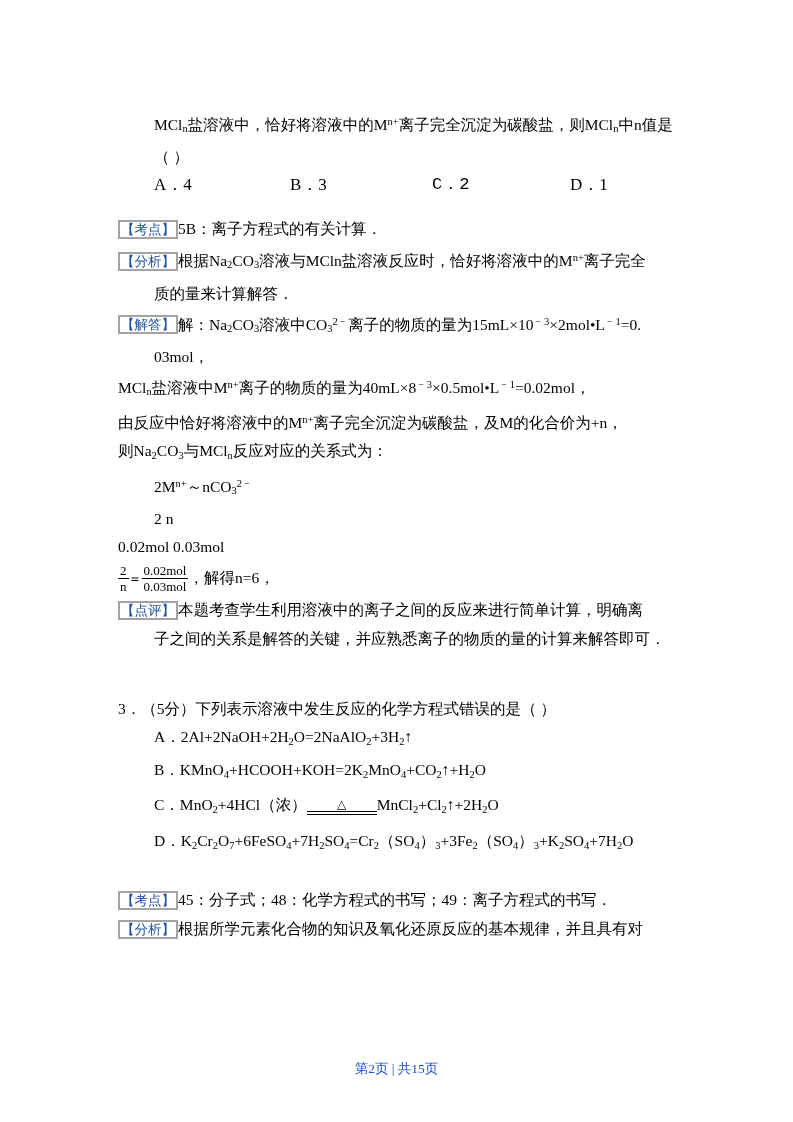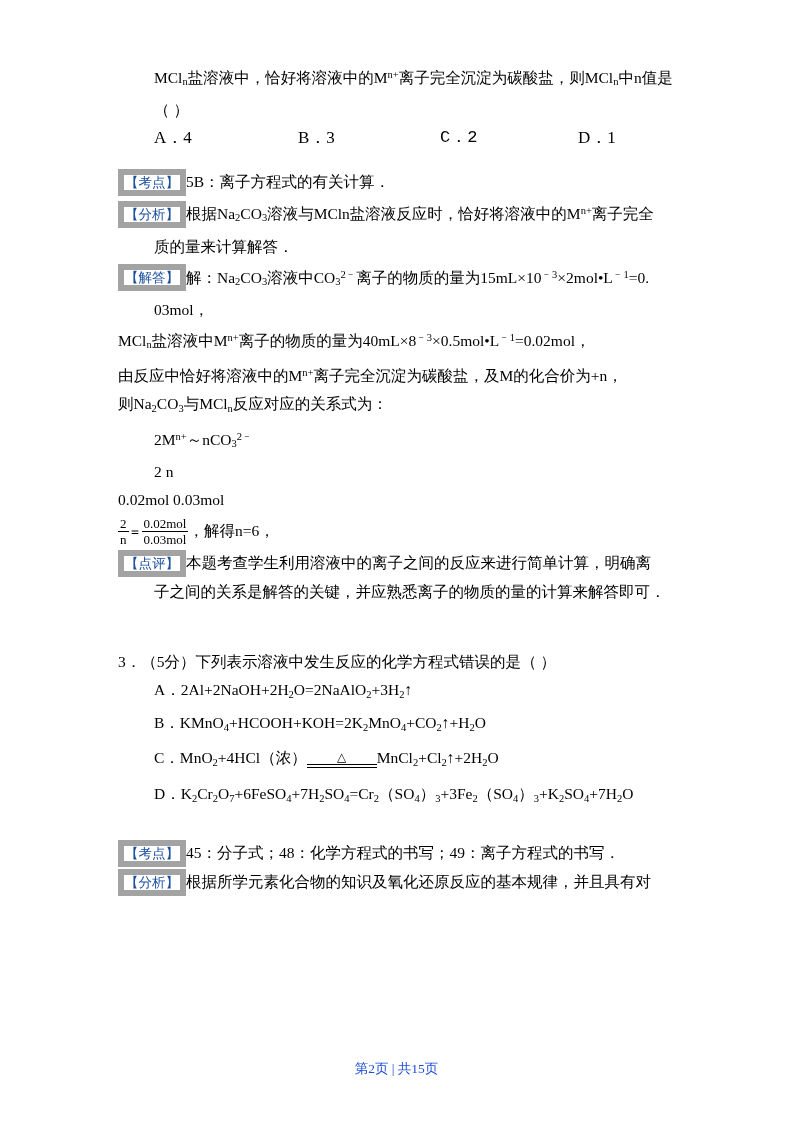--- a/index.html
+++ b/index.html
@@ -13,53 +13,53 @@
     font-family: "Liberation Serif", "DejaVu Serif", serif;
     color: #000000;
     position: relative;
     overflow: hidden;
   }
   .page {
     position: relative;
     width: 793px;
     height: 1122px;
     box-sizing: border-box;
-    padding: 61px 118px 0 118px;
+    padding: 108px 118px 0 118px;
   }
   .line {
     font-size: 15.5px;
     line-height: 28px;
     margin: 0;
     white-space: nowrap;
   }
   sub {
     font-size: 0.68em;
     vertical-align: -0.25em;
   }
   sup {
     font-size: 0.68em;
     vertical-align: 0.45em;
   }
   .tag-box {
     color: #1a4fa0;
-    border: 6px solid #a3a3a3;
+    border: 2px solid #a3a3a3;
     padding: 0 1px;
     font-size: 13.5px;
     white-space: nowrap;
   }
   .choices {
     display: flex;
     font-size: 17px;
     line-height: 28px;
   }
   .choices span {
     display: inline-block;
   }
   .ch1 { width: 136px; }
-  .ch2 { width: 142px; margin-left: 8px; }
+  .ch2 { width: 142px; }
   .ch3 { width: 138px; font-family: Liberation Mono, monospace; }
   .para-indent {
     padding-left: 36px;
   }
   .frac {
     display: inline-block;
     vertical-align: middle;
     text-align: center;
     font-size: 13px;
     line-height: 15px;

